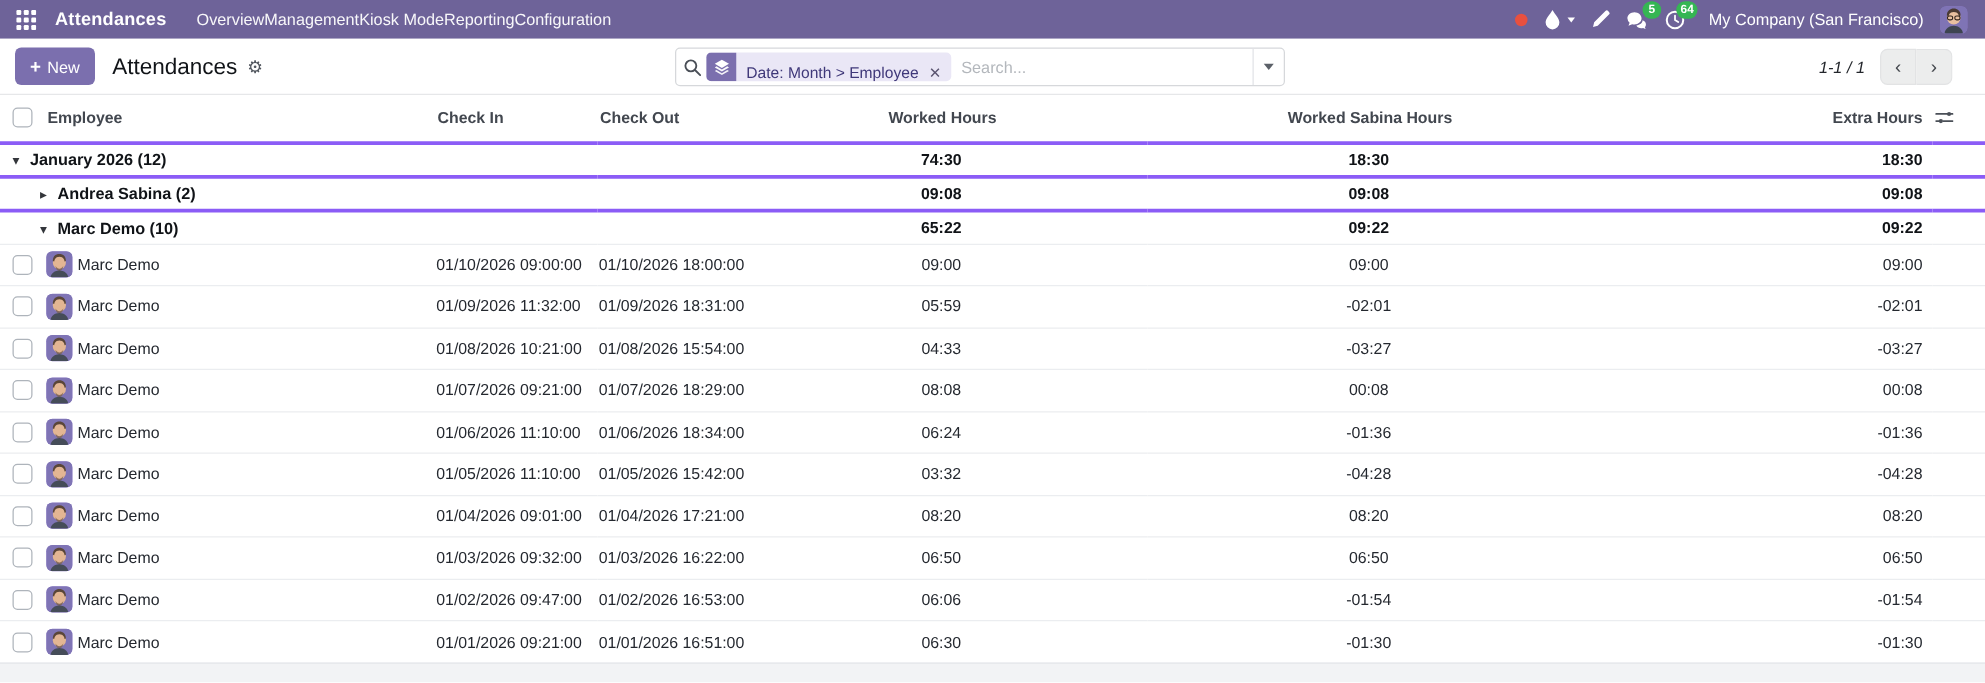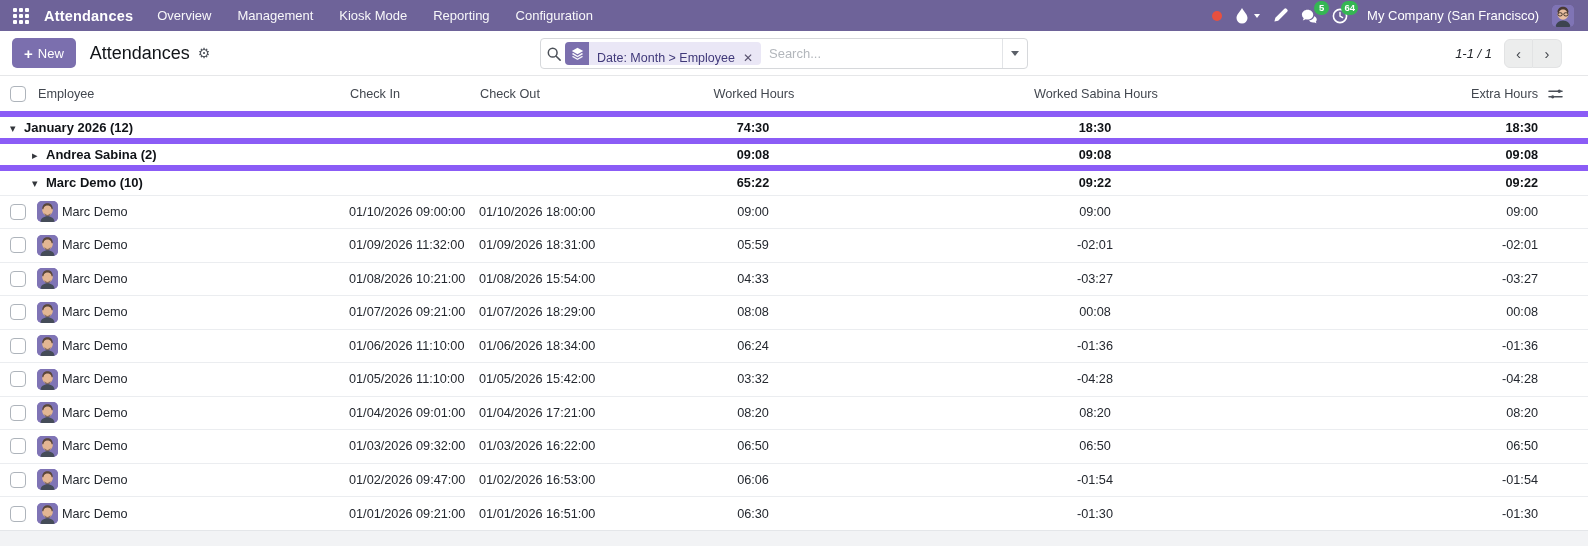--- a/index.html
+++ b/index.html
@@ -5,21 +5,21 @@
   * { margin:0; padding:0; box-sizing:border-box; }
   html,body { width:1588px; height:546px; overflow:hidden; background:#fff;
     font-family:"Liberation Sans", sans-serif; color:#252a33; }
 
   
   .navbar { height:31px; background:#6e6399; display:flex; align-items:center;
     padding:0 14px 0 8px; color:#fff; }
   .apps-btn { width:26px; height:26px; display:flex; align-items:center; justify-content:center;
     border-radius:4px; cursor:pointer; }
   .brand { font-size:14.5px; font-weight:bold; margin-left:10px; letter-spacing:.2px; }
-  .nav-menus { display:flex; gap:26px; margin-left:24px; font-size:13px; }
+  .nav-menus { display:flex; margin-left:24px; font-size:13px; }
   .nav-menus span { opacity:.95; cursor:pointer; }
   .nav-right { margin-left:auto; display:flex; align-items:center; gap:13px; }
   .rec-dot { width:10px; height:10px; border-radius:50%; background:#e8503f; }
   .icon-wrap { position:relative; display:flex; align-items:center; gap:3px; cursor:pointer; }
   .badge { position:absolute; top:-7px; right:-10px; background:#35b653; color:#fff;
     font-size:9.5px; font-weight:bold; border-radius:9px; min-width:15px; height:14px;
     display:flex; align-items:center; justify-content:center; padding:0 3px; }
   .company-name { font-size:13px; margin-left:6px; }
   .avatar-sm { width:22px; height:22px; border-radius:5px; overflow:hidden; background:#8a7bc4;
     display:flex; align-items:flex-end; justify-content:center; cursor:pointer; }
@@ -58,32 +58,32 @@
   .pager-btn { width:29px; height:29px; background:#eceded; border:1px solid #e2e3e4;
     color:#43474d; font-size:15px; display:flex; align-items:center; justify-content:center;
     cursor:pointer; }
   .pager-btn.prev { border-radius:6px 0 0 6px; }
   .pager-btn.next { border-radius:0 6px 6px 0; border-left:none; }
 
   
   table { width:1588px; border-collapse:collapse; table-layout:fixed; font-size:12.7px; }
   col.c-cb{width:36px} col.c-emp{width:312px} col.c-in{width:130px} col.c-out{width:130px}
   col.c-wh{width:310px} col.c-weh{width:374px} col.c-eh{width:254px} col.c-ic{width:42px}
-  thead th { font-weight:400; color:#42474f; text-align:left; height:38px;
+  thead th { font-weight:700; color:#42474f; text-align:left; height:38px;
     border-bottom:1px solid #a8adb3; padding:0 0 0 2px; vertical-align:middle; }
   thead th.num, td.num { text-align:center; padding-right:20px; }
   thead th.num-eh, td.num-eh { text-align:right; padding-right:8px; }
   th.cb-col, td.cb-col { padding-left:10px; }
   .checkbox { display:inline-block; width:16px; height:16px; border:1px solid #aeb4bb;
     border-radius:4px; background:#fff; vertical-align:middle; cursor:pointer; }
   .opt-col-btn { margin-left:0; cursor:pointer; display:flex; align-items:center; }
   th.icon-col { padding:0 0 0 2px; }
   tbody td { height:33.5px; border-top:1px solid #ebedf0; vertical-align:middle;
     color:#24282f; }
-  tr.group-row td { height:27px; border-top:6px solid #8b5cf6; font-weight:bold; color:#101317; }
+  tr.group-row td { height:27px; border-top:3px solid #8b5cf6; font-weight:bold; color:#101317; }
   tr.group-row .gcell { font-size:13px; }
   tr.lvl0 .gcell { padding-left:10px; }
   tr.lvl1 .gcell { padding-left:32px; }
   .caret-g { display:inline-block; width:14px; font-size:11px; color:#33363b;
     font-weight:normal; cursor:pointer; }
   td.in-cell, td.out-cell { padding-left:1px; white-space:nowrap; }
   .emp-wrap { display:flex; align-items:center; gap:4px; padding-left:1px; }
   .avatar-row { width:21px; height:21px; border-radius:5px; overflow:hidden; background:#8a7bc4;
     flex:0 0 21px; display:flex; align-items:flex-end; justify-content:center; }
   .emp-name { color:#24282f; }

